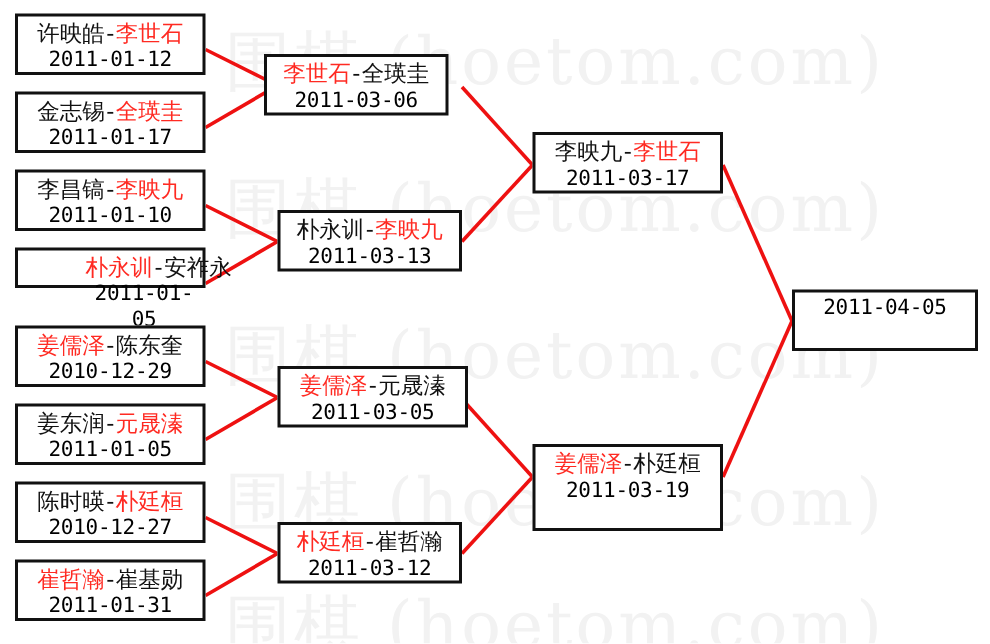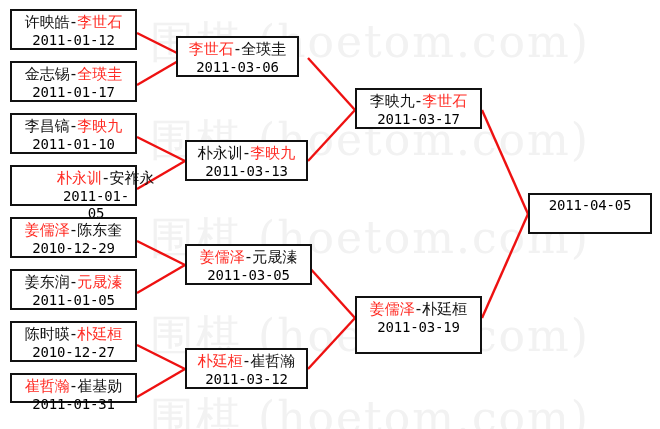--- a/index.html
+++ b/index.html
@@ -105,37 +105,37 @@
         <div class="date">2011-01-12</div>
       </div>
       <div class="match" style="left: 10px; top: 61px; width: 127px; height: 41px; border-color: rgb(17, 17, 17);">
         <div class="players"><span class="pl">金志锡</span><span class="dash">-</span><span class="pl win">全瑛圭</span></div>
         <div class="date">2011-01-17</div>
       </div>
       <div class="match" style="left: 10px; top: 113px; width: 127px; height: 41px; border-color: rgb(17, 17, 17);">
         <div class="players"><span class="pl">李昌镐</span><span class="dash">-</span><span class="pl win">李映九</span></div>
         <div class="date">2011-01-10</div>
       </div>
-      <div class="match" style="left: 10px; top: 165px; width: 127px; height: 41px; border-color: rgb(17, 17, 17); padding-left: 45px;">
+      <div class="match" style="left: 10px; top: 165px; width: 127px; height: 27px; border-color: rgb(17, 17, 17); padding-left: 45px;">
         <div class="players"><span class="pl win">朴永训</span><span class="dash">-</span><span class="pl">安祚永</span></div>
         <div class="date">2011-01-05</div>
       </div>
       <div class="match" style="left: 10px; top: 217px; width: 127px; height: 41px; border-color: rgb(17, 17, 17);">
         <div class="players"><span class="pl win">姜儒泽</span><span class="dash">-</span><span class="pl">陈东奎</span></div>
         <div class="date">2010-12-29</div>
       </div>
       <div class="match" style="left: 10px; top: 269px; width: 127px; height: 41px; border-color: rgb(17, 17, 17);">
         <div class="players"><span class="pl">姜东润</span><span class="dash">-</span><span class="pl win">元晟溱</span></div>
         <div class="date">2011-01-05</div>
       </div>
       <div class="match" style="left: 10px; top: 321px; width: 127px; height: 41px; border-color: rgb(17, 17, 17);">
         <div class="players"><span class="pl">陈时暎</span><span class="dash">-</span><span class="pl win">朴廷桓</span></div>
         <div class="date">2010-12-27</div>
       </div>
-      <div class="match" style="left: 10px; top: 373px; width: 127px; height: 30px; border-color: rgb(17, 17, 17);">
+      <div class="match" style="left: 10px; top: 373px; width: 127px; height: 41px; border-color: rgb(17, 17, 17);">
         <div class="players"><span class="pl win">崔哲瀚</span><span class="dash">-</span><span class="pl">崔基勋</span></div>
         <div class="date">2011-01-31</div>
       </div>
       <div class="match" style="left: 176px; top: 36px; width: 123px; height: 41px; border-color: rgb(17, 17, 17);">
         <div class="players"><span class="pl win">李世石</span><span class="dash">-</span><span class="pl">全瑛圭</span></div>
         <div class="date">2011-03-06</div>
       </div>
       <div class="match" style="left: 185px; top: 140px; width: 123px; height: 41px; border-color: rgb(17, 17, 17);">
         <div class="players"><span class="pl">朴永训</span><span class="dash">-</span><span class="pl win">李映九</span></div>
         <div class="date">2011-03-13</div>

